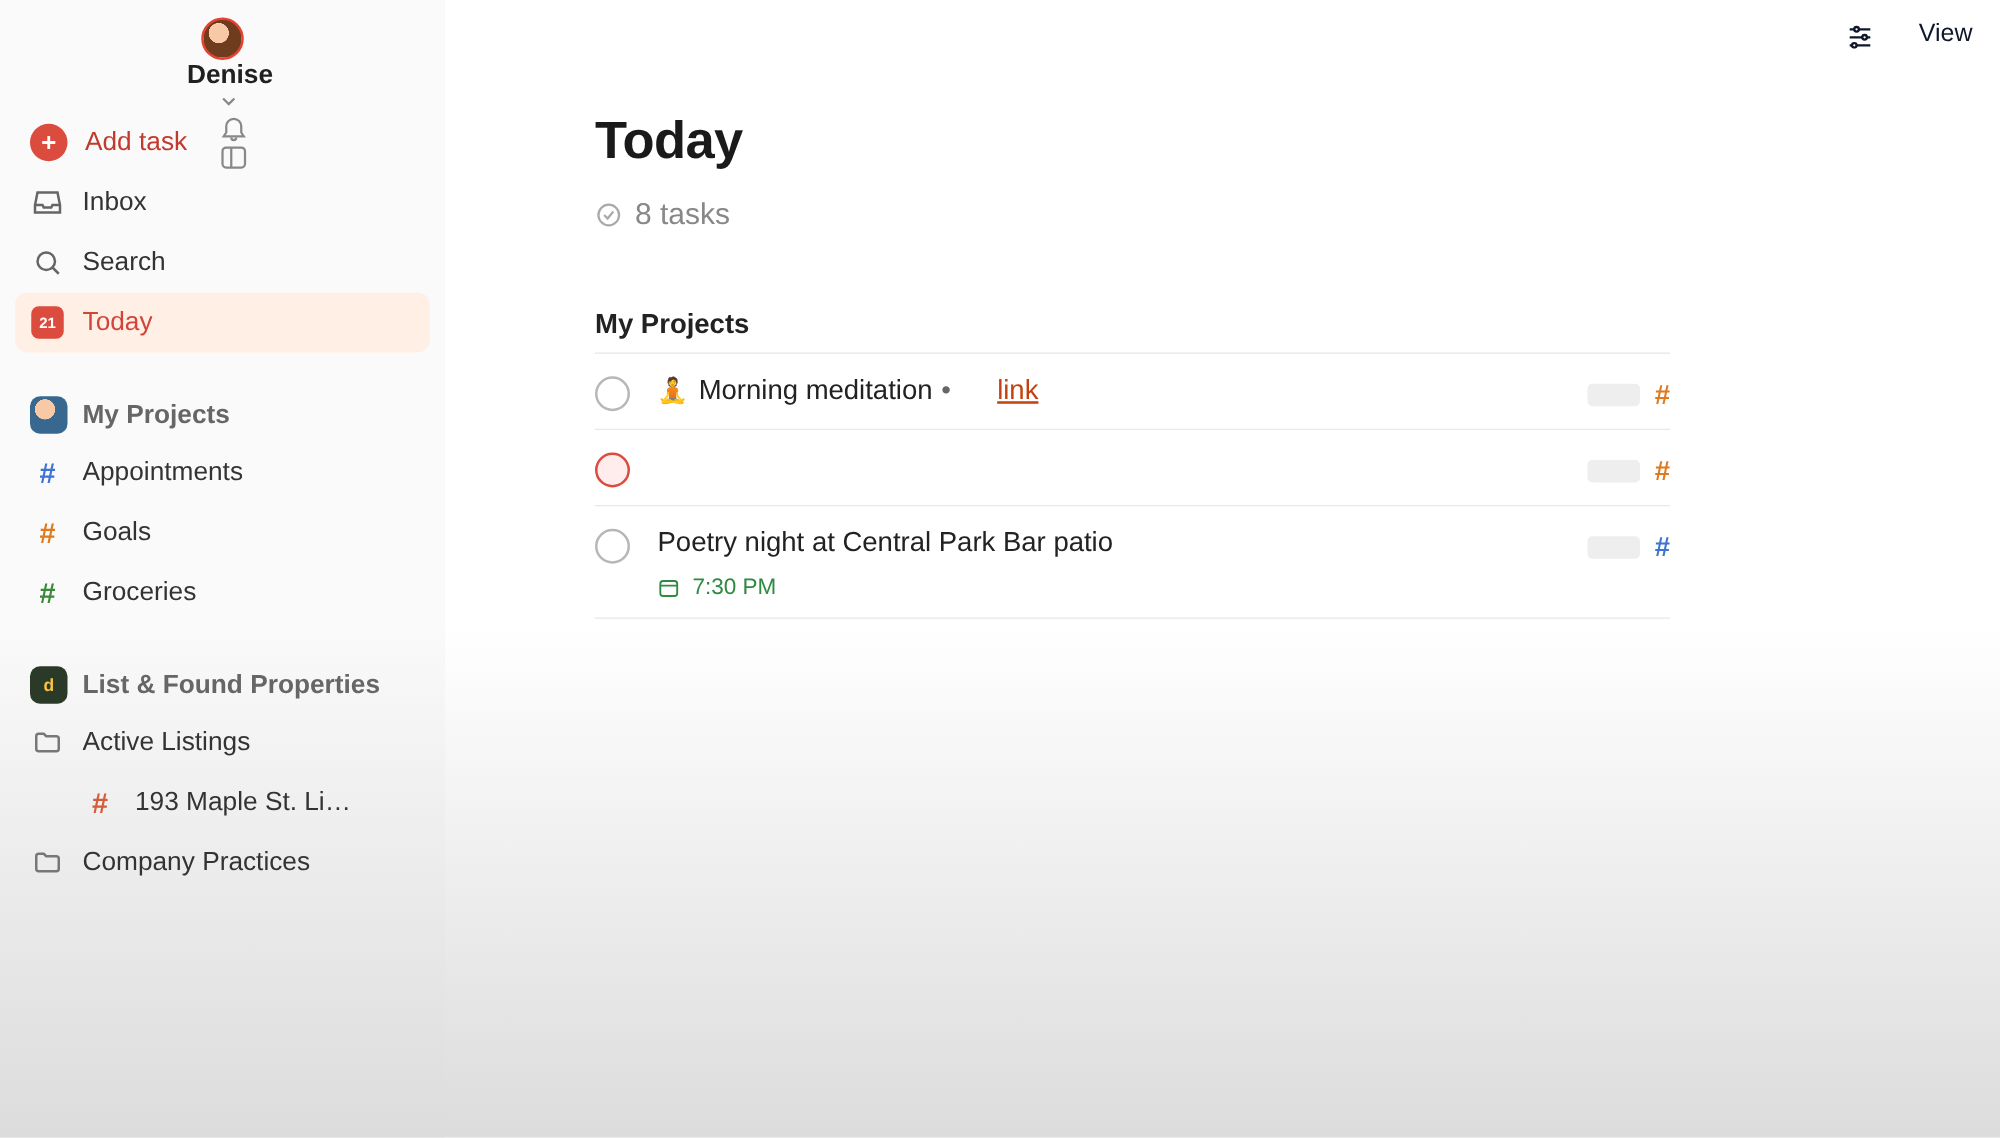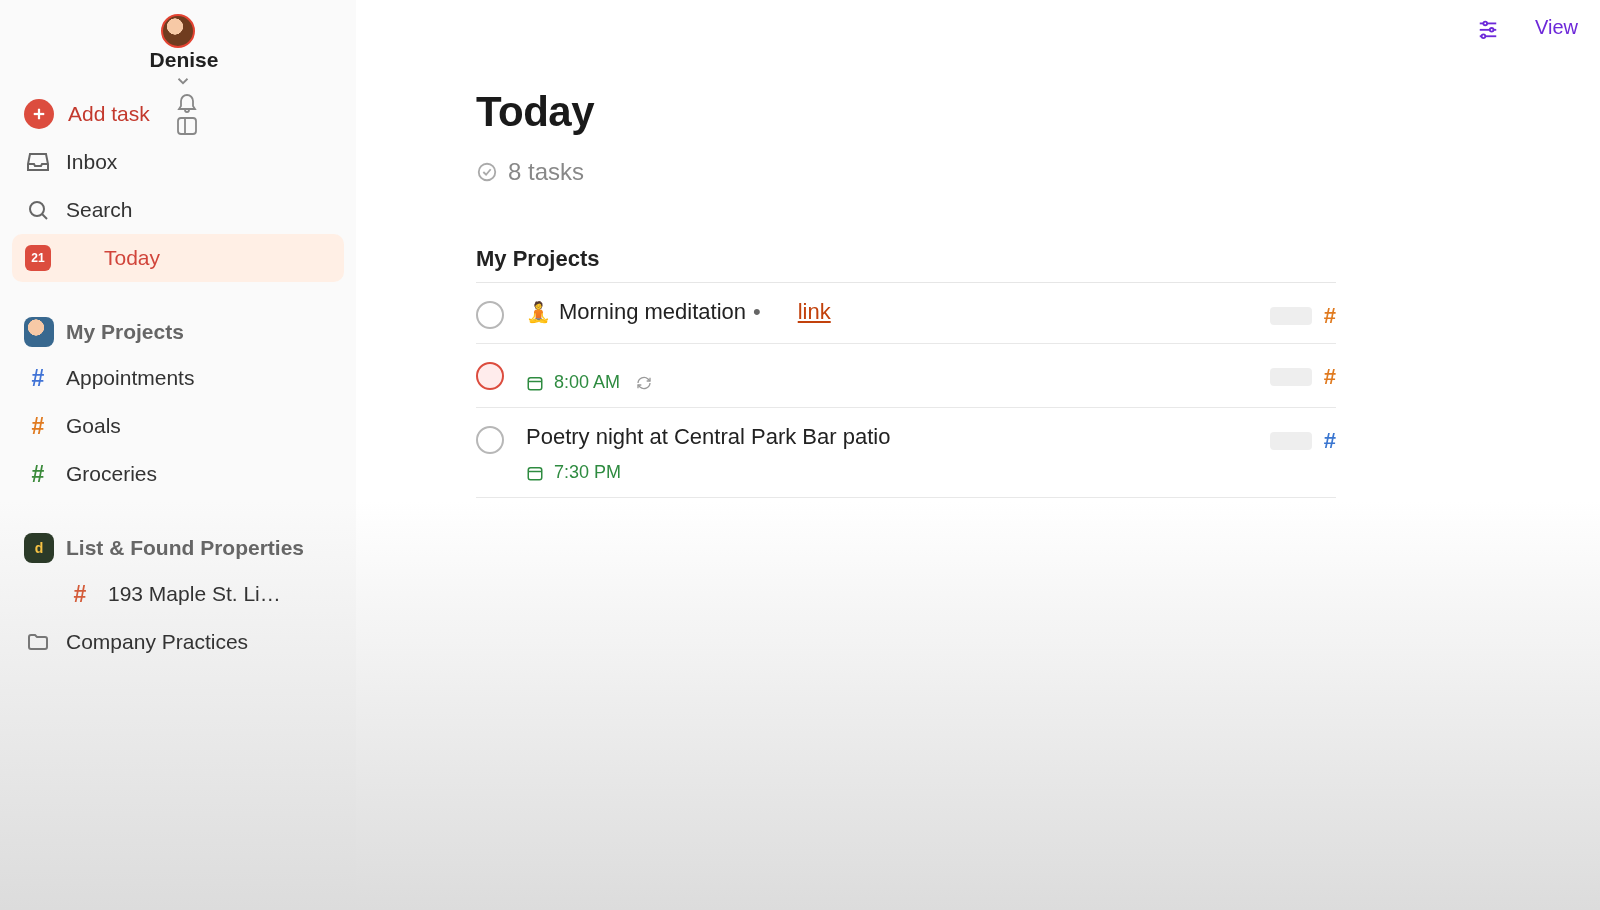--- a/index.html
+++ b/index.html
@@ -45,21 +45,21 @@
     height: 48px; padding: 0 12px;
     border-radius: 10px;
     font-size: 21px; color:#333; cursor:pointer;
   }
   .nav-item .icn { width:28px; height:28px; display:flex; align-items:center; justify-content:center; margin-right:14px; color:#666; }
   .nav-item.add .icn {
     width:30px; height:30px; border-radius:50%;
     background:#dc4c3e; color:#fff; display:flex; align-items:center; justify-content:center;
   }
   .nav-item.add .lbl { color:#c3392d; font-weight:400; }
-  .nav-item.active { background:#ffefe5;gap:38px; }
+  .nav-item.active { background:#ffefe5; }
   .nav-item.active .lbl { color:#d1453b; font-weight:500; }
   .cal-badge {
     width:26px; height:26px; border-radius:6px; background:#dc4c3e; color:#fff;
     display:flex; align-items:center; justify-content:center;
     font-size:12px; font-weight:700;
   }
   .sb-section { margin-top: 28px; }
   .sb-heading {
     display:flex; align-items:center; padding:0 12px; height:44px;
     font-size:21px; font-weight:600; color:#666;
@@ -81,21 +81,21 @@
   .proj-item .folder { width:28px; height:28px; margin-right:14px; display:flex; align-items:center; justify-content:center; color:#777; }
   .hash-blue   { color:#4073d6; }
   .hash-orange { color:#e07a1f; }
   .hash-green  { color:#3a8a3a; }
   .hash-red    { color:#d45c3a; }
 
   
   .main { flex:1; position:relative; }
   .view-btn {
     position:absolute; top:16px; right:22px;
-    display:flex; align-items:center; color:#6d28d9; font-size:20px; cursor:pointer;gap:28px;
+    display:flex; align-items:center; color:#0f172a; font-size:20px; cursor:pointer;gap:28px;
   }
   .view-btn .sliders { margin-right:8px; display:flex; }
   .content { padding: 88px 120px 0 120px; max-width: 1100px; }
   .page-title {
     font-size: 42px; font-weight: 800; letter-spacing: -0.5px; color:#1a1a1a;
   }
   .task-count {
     margin-top: 22px; display:flex; align-items:center; color:#888; font-size:24px;
   }
   .task-count .chk { margin-right:10px; display:flex; color:#aaa; }
@@ -211,20 +211,28 @@
       <span class="hash hash-green">#</span>
       <span class="lbl">Groceries</span>
     </div>
   </div>
 
   <div class="sb-section">
     <div class="sb-heading">
       <span class="heading-icn brand">d</span>
       <span class="lbl">List &amp; Found Properties</span>
     </div>
+    <div class="proj-item">
+      <span class="folder">
+        <svg width="24" height="24" viewBox="0 0 24 24" fill="none" stroke="currentColor" stroke-width="2">
+            <path d="M3 7a2 2 0 012-2h4l2 2h8a2 2 0 012 2v8a2 2 0 01-2 2H5a2 2 0 01-2-2V7z"></path>
+          </svg>
+      </span>
+      <span class="lbl">Active Listings</span>
+    </div>
     <div class="proj-item indent">
       <span class="hash hash-red">#</span>
       <span class="lbl">193 Maple St. Li…</span>
     </div>
     <div class="proj-item">
       <span class="folder">
         <svg width="24" height="24" viewBox="0 0 24 24" fill="none" stroke="currentColor" stroke-width="2">
             <path d="M3 7a2 2 0 012-2h4l2 2h8a2 2 0 012 2v8a2 2 0 01-2 2H5a2 2 0 01-2-2V7z"></path>
           </svg>
       </span>
@@ -276,37 +284,20 @@
       </div>
       <div class="task-trail">
         <div class="proj-pill"></div>
         <span class="trail-hash orange">#</span>
       </div>
     </div>
 
     <div class="task-row">
       <div class="checkbox priority"></div>
       <div class="task-body">
-        <div class="task-meta">
-          <span class="cal-icn">
-            <svg width="18" height="18" viewBox="0 0 24 24" fill="none" stroke="currentColor" stroke-width="2">
-                <rect x="3" y="5" width="18" height="16" rx="3"></rect>
-                <line x1="3" y1="10" x2="21" y2="10"></line>
-              </svg>
-          </span>
-          <span>8:00 AM</span>
-          <span class="recur-icn">
-            <svg width="16" height="16" viewBox="0 0 24 24" fill="none" stroke="currentColor" stroke-width="2">
-                <path d="M3 12a9 9 0 0115-6l3 3"></path>
-                <path d="M21 12a9 9 0 01-15 6l-3-3"></path>
-                <polyline points="21 4 21 9 16 9"></polyline>
-                <polyline points="3 20 3 15 8 15"></polyline>
-              </svg>
-          </span>
-        </div>
       </div>
       <div class="task-trail">
         <div class="proj-pill"></div>
         <span class="trail-hash orange">#</span>
       </div>
     </div>
 
     <div class="task-row">
       <div class="checkbox"></div>
       <div class="task-body">

